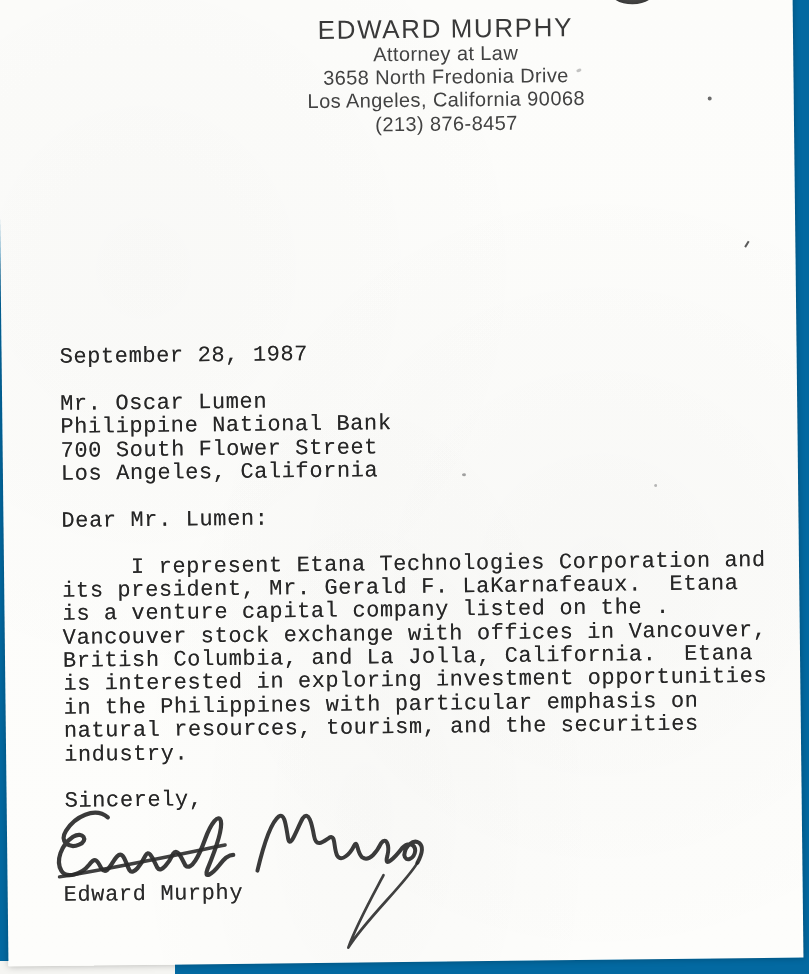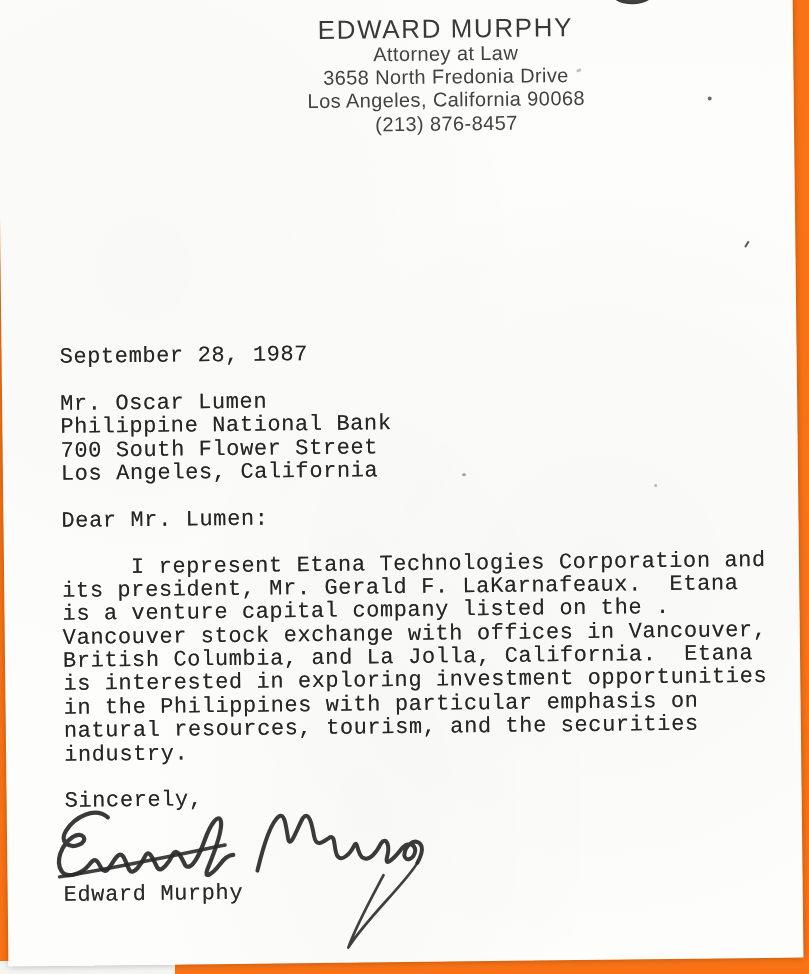--- a/index.html
+++ b/index.html
@@ -1,20 +1,20 @@
 <!DOCTYPE html>
 <html><head>
 <meta charset="utf-8">
 <style>
   html,body { margin:0; padding:0; }
   #canvas {
     position:relative;
     width:809px; height:974px;
     overflow:hidden;
-    background:#f97316;
+    background:#0369a1;
     font-family:"Liberation Sans", sans-serif;
   }
   
   .bed-strip {
     position:absolute; left:0; top:961px; width:175px; height:13px;
     background:#f5f5f2; z-index:1;
   }
   
   .paper {
     position:absolute; left:3px; top:-5px; width:795px; height:967px;

